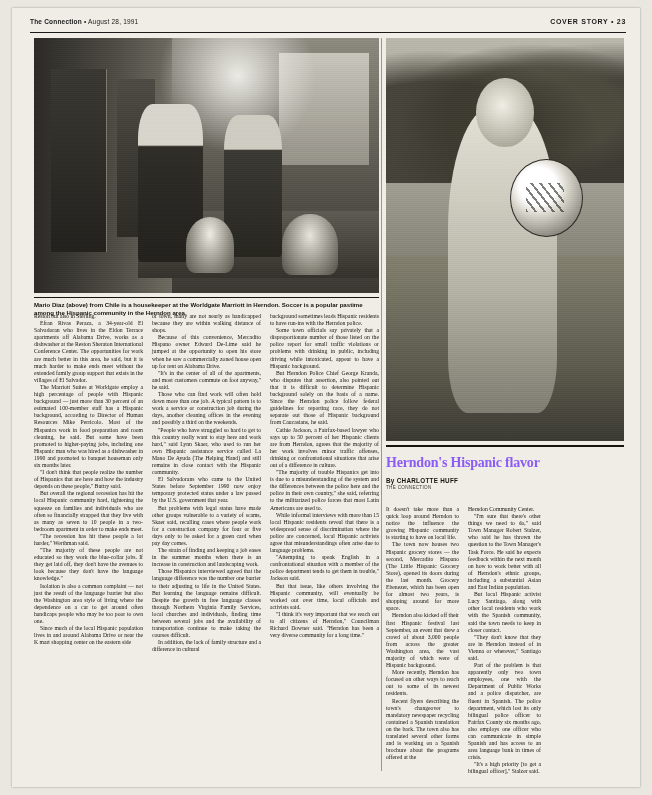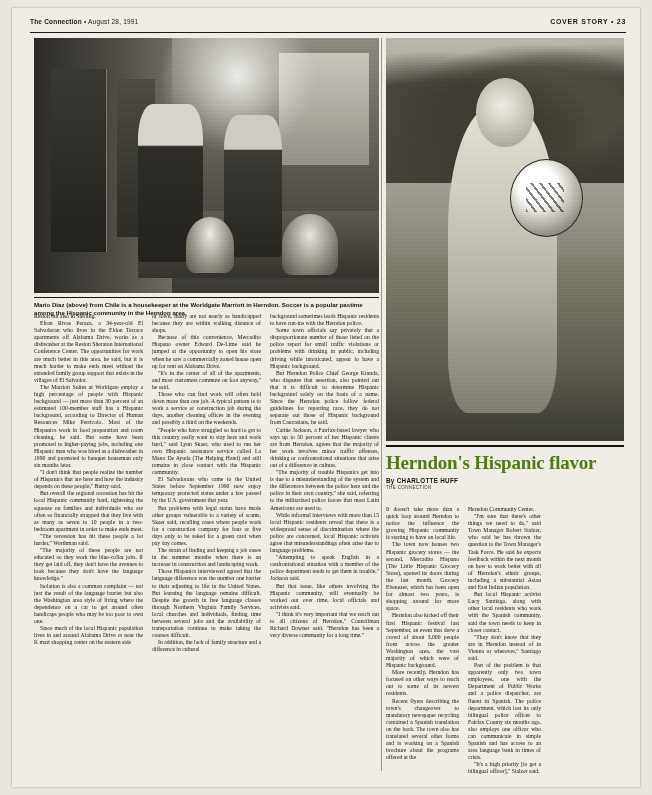--- a/index.html
+++ b/index.html
@@ -219,25 +219,25 @@
     position: absolute;
     left: 374px;
     top: 437px;
     width: 238px;
   }
   .hr-thick { border-top: 2px solid #16140f; }
 
   .sidebar-head {
     font-family: "Liberation Serif", serif;
     font-weight: bold;
-    font-size: 19px;
+    font-size: 14px;
     line-height: 21px;
     letter-spacing: -0.2px;
     margin: 5px 0 4px 0;
-    color: #4d7c0f;
+    color: #8b5cf6;
   }
   .byline {
     font-family: "Liberation Sans", sans-serif;
     font-size: 6.3px;
     font-weight: bold;
     letter-spacing: 0.3px;
     margin-bottom: 1px;
   }
   .byline-sub {
     font-family: "Liberation Sans", sans-serif;

